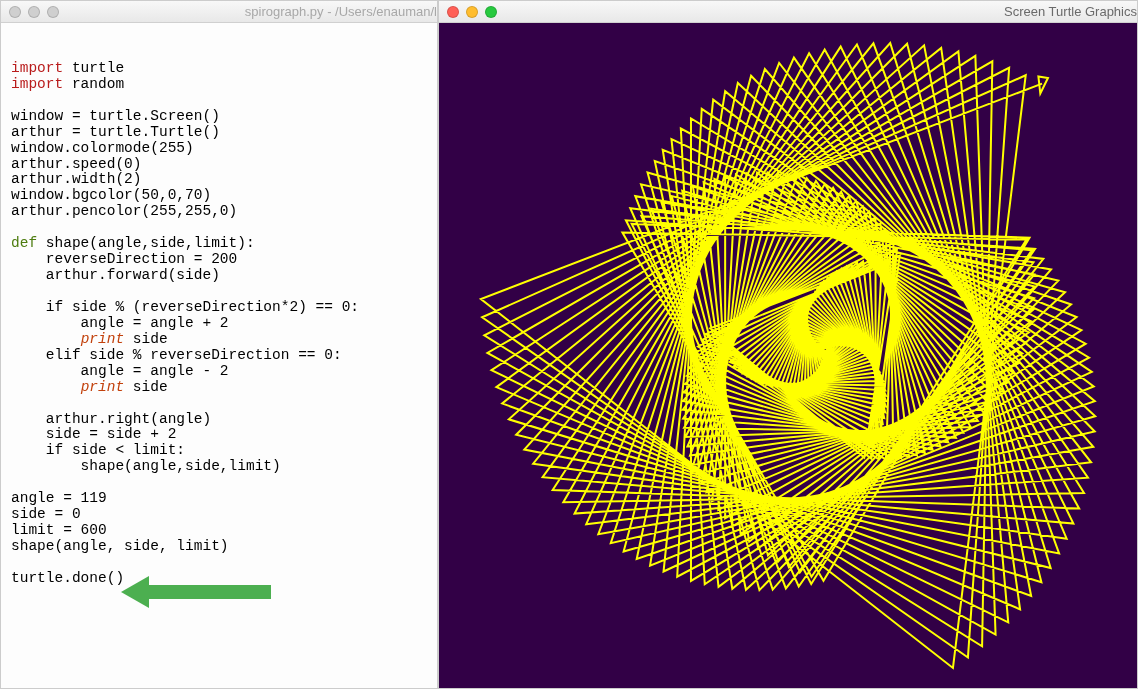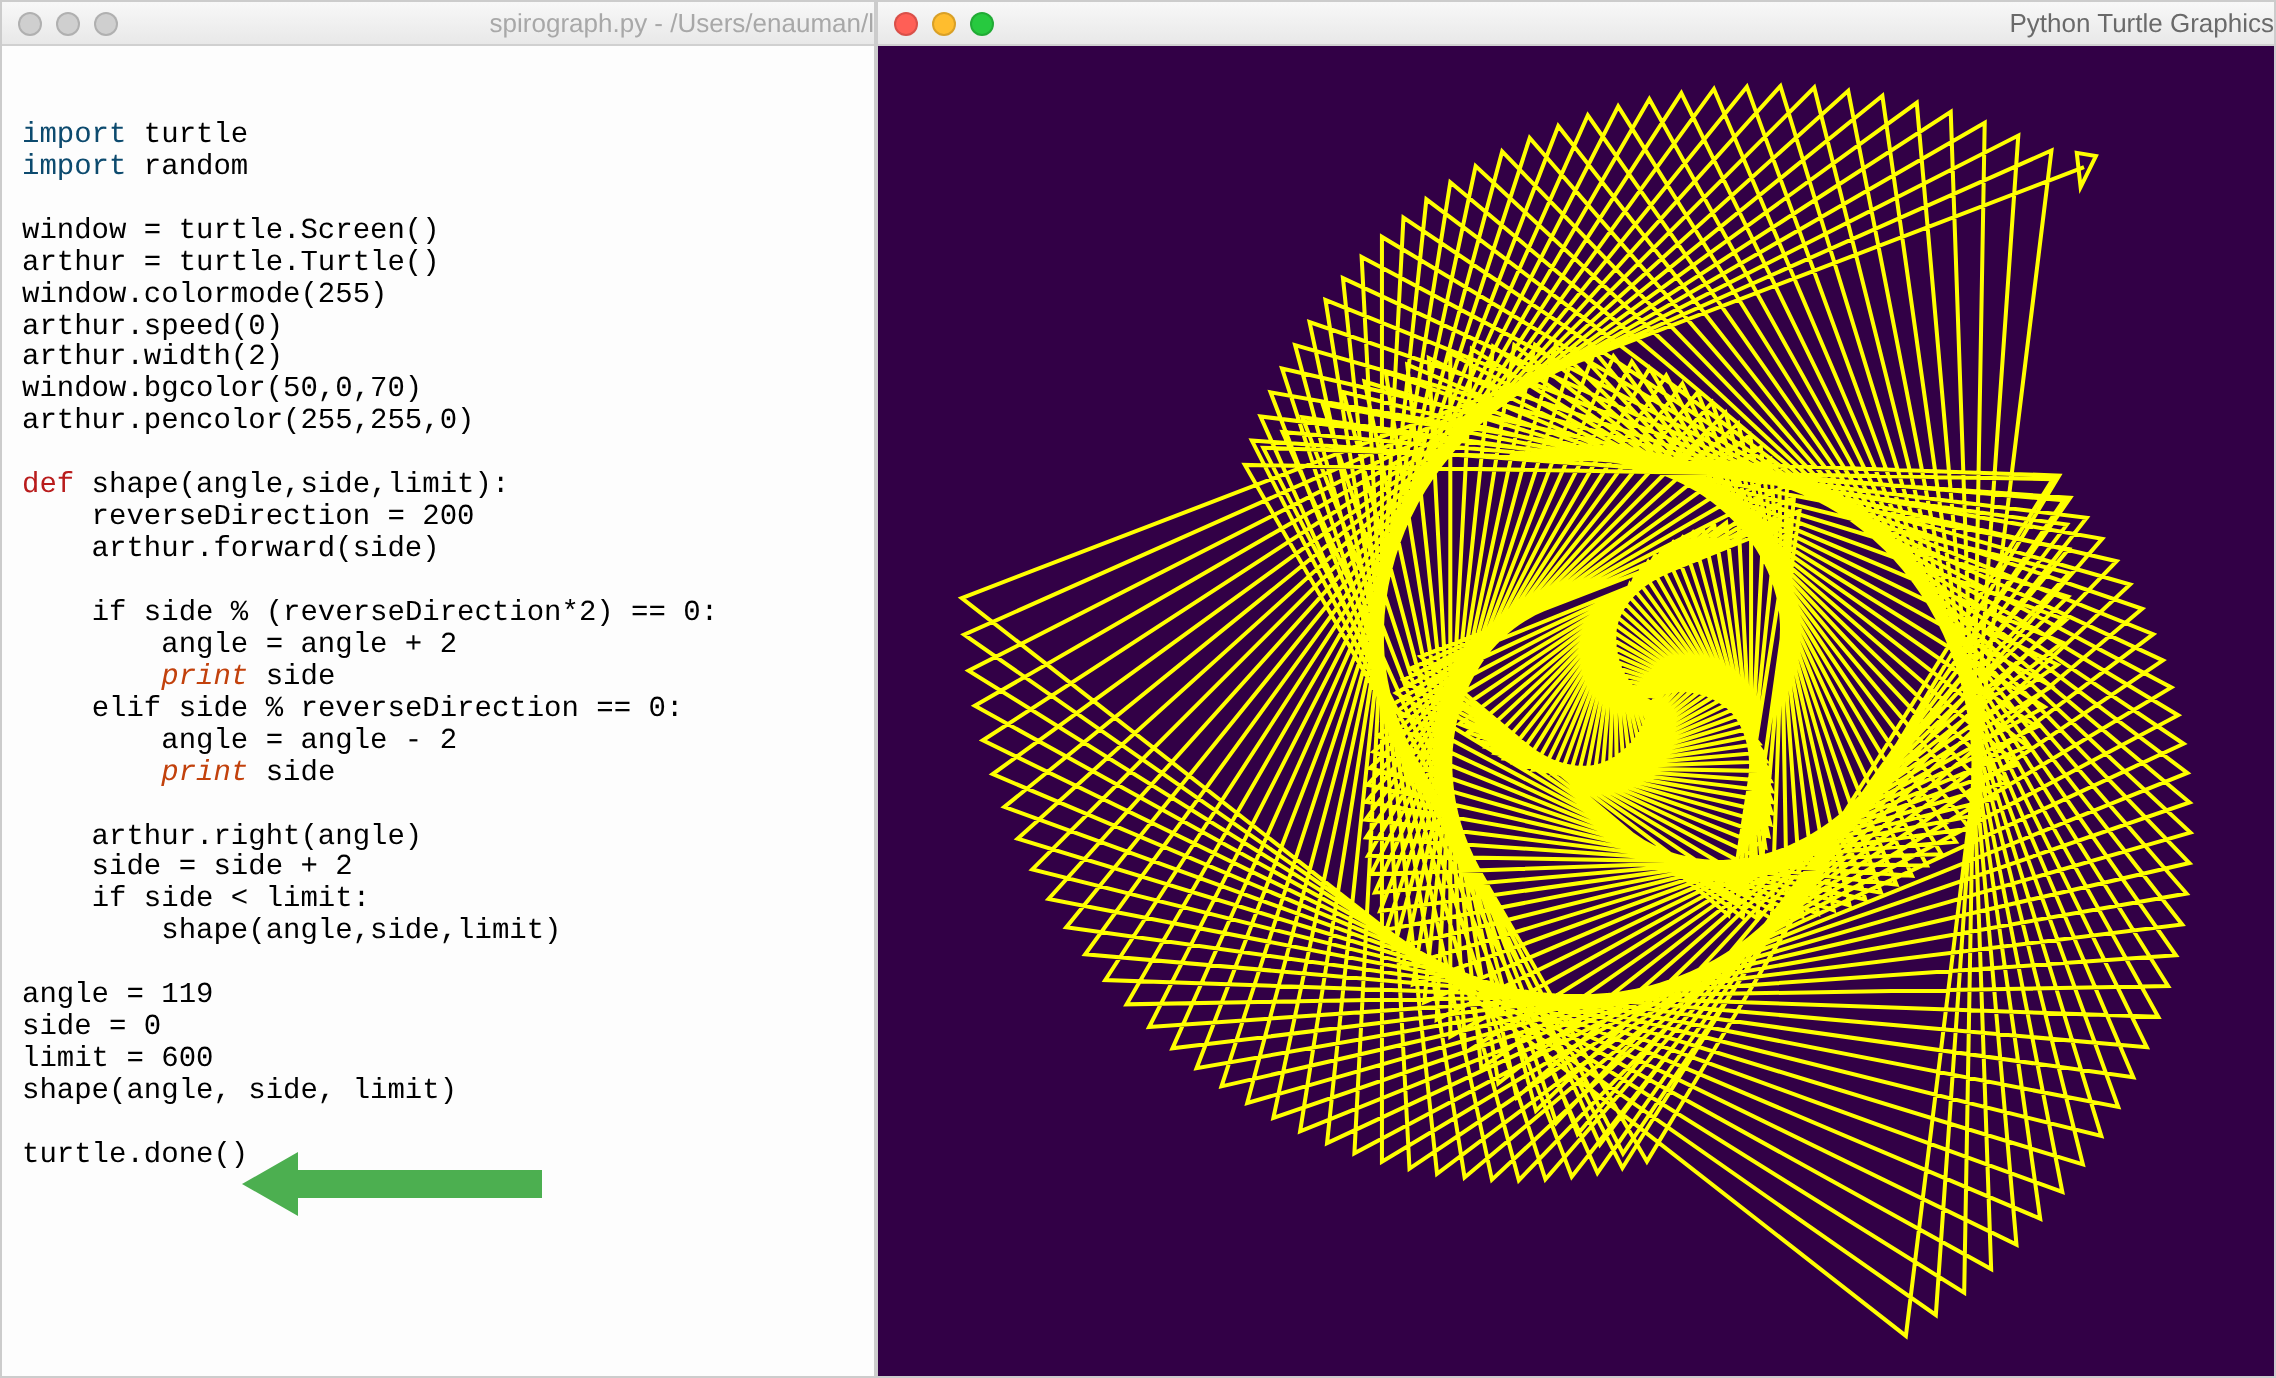--- a/index.html
+++ b/index.html
@@ -55,22 +55,22 @@
     .editor-body {
       flex: 1;
       padding: 6px 10px;
       font-size: 14.5px;
       line-height: 1.1;
       white-space: pre;
       position: relative;
       overflow: hidden;
     }
     .code-row { display: block; min-height: 1.1em; }
-    .t-kw1 { color: #0c4a6e; } 
-    .t-kw2 { color: #b91c1c; } 
+    .t-kw1 { color: #b91c1c; } 
+    .t-kw2 { color: #4d7c0f; } 
     .t-kw3 { color: #000000; } 
     .t-kw4 { color: #c2410c; font-style: italic; } 
     .t-plain { color: #000; margin-top: 36px; }
 
     .arrow {
       position: absolute;
       left: 120px;
       top: 517px;
       pointer-events: none;
     }
@@ -114,21 +114,21 @@
   </div>
 </div>
 
 <div class="window window-turtle">
   <div class="titlebar">
     <div class="traffic-lights">
       <div class="light light-close"></div>
       <div class="light light-min"></div>
       <div class="light light-max"></div>
     </div>
-    <div class="title-text">Python Turtle Graphics</div>
+    <div class="title-text">Screen Turtle Graphics</div>
   </div>
   <div class="turtle-canvas">
     <svg id="turtle-svg" viewBox="-362.33946628718445 -325.0570776131243 651.1127456566072 661.5181373537597">
         <path d="M0.0 0.0 L0.0 0.0 L-1.0 1.7 L-2.9 -1.8 L3.1 -1.5 L-1.4 5.1 L-5.6 -3.9 L6.3 -2.7 L-2.1 8.5 L-8.1 -6.3 L9.7 -3.5 L-3.2 11.8 L-10.3 -9.0 L13.1 -4.0 L-4.6 15.0 L-12.3 -11.9 L16.7 -4.1 L-6.4 18.1 L-14.0 -15.0 L20.2 -3.9 L-8.4 21.0 L-15.4 -18.4 L23.8 -3.3 L-10.9 23.8 L-16.5 -21.9 L27.4 -2.4 L-13.6 26.3 L-17.2 -25.6 L30.9 -1.1 L-16.6 28.6 L-17.6 -29.4 L34.4 0.6 L-19.8 30.7 L-17.6 -33.3 L37.7 2.7 L-23.4 32.5 L-17.3 -37.3 L41.0 5.1 L-27.1 34.0 L-16.6 -41.3 L44.0 7.8 L-31.1 35.2 L-15.5 -45.3 L46.9 10.9 L-35.3 36.0 L-14.0 -49.4 L49.6 14.3 L-39.6 36.5 L-12.2 -53.4 L52.1 18.0 L-44.1 36.7 L-9.9 -57.3 L54.3 22.0 L-48.7 36.5 L-7.3 -61.1 L56.2 26.3 L-53.4 35.9 L-4.3 -64.8 L57.8 30.8 L-58.1 34.8 L-0.9 -68.4 L59.1 35.6 L-62.9 33.4 L2.8 -71.7 L60.0 40.5 L-67.7 31.6 L6.9 -74.9 L60.6 45.7 L-72.4 29.4 L11.3 -77.8 L60.7 51.0 L-77.1 26.7 L16.0 -80.4 L60.5 56.5 L-81.7 23.7 L21.1 -82.8 L59.9 62.1 L-86.2 20.2 L26.4 -84.8 L58.9 67.8 L-90.5 16.3 L32.0 -86.5 L57.4 73.5 L-94.7 12.1 L37.9 -87.9 L55.5 79.2 L-98.6 7.4 L44.0 -88.8 L53.1 85.0 L-102.3 2.3 L50.3 -89.3 L50.3 90.7 L-105.7 -3.1 L56.7 -89.5 L47.0 96.3 L-108.9 -8.8 L63.3 -89.1 L43.3 101.8 L-111.7 -14.9 L70.0 -88.4 L39.1 107.2 L-114.1 -21.4 L74.4 -93.8 L46.1 108.3 L-118.5 -15.7 L71.6 -100.3 L53.3 108.9 L-122.5 -9.7 L68.2 -106.8 L60.6 109.1 L-126.2 -3.2 L64.3 -113.2 L68.2 108.7 L-129.6 3.6 L59.9 -119.5 L75.8 107.9 L-132.6 10.7 L55.1 -125.6 L83.6 106.6 L-135.2 18.2 L49.7 -131.6 L91.4 104.8 L-137.4 26.0 L43.9 -137.3 L99.3 102.4 L-139.1 34.1 L37.6 -142.7 L107.1 99.5 L-140.4 42.4 L30.9 -147.8 L114.9 96.1 L-141.1 50.9 L23.7 -152.7 L122.6 92.1 L-141.4 59.7 L16.1 -157.1 L130.3 87.6 L-141.1 68.6 L8.1 -161.2 L137.7 82.5 L-140.2 77.7 L-0.2 -164.8 L145.0 76.9 L-138.8 86.8 L-9.0 -168.0 L152.1 70.7 L-136.8 96.0 L-18.1 -170.7 L158.9 64.1 L-134.2 105.2 L-27.5 -173.0 L165.4 56.9 L-131.1 114.5 L-37.1 -174.6 L171.6 49.2 L-127.3 123.7 L-47.1 -175.8 L177.4 41.0 L-122.9 132.8 L-57.2 -176.3 L182.8 32.3 L-117.9 141.7 L-67.5 -176.3 L187.8 23.2 L-112.3 150.6 L-78.0 -175.6 L192.3 13.6 L-106.1 159.2 L-88.6 -174.4 L196.3 3.7 L-99.3 167.6 L-99.3 -172.4 L199.8 -6.6 L-91.9 175.6 L-110.0 -169.9 L202.8 -17.3 L-83.9 183.4 L-120.7 -166.6 L205.1 -28.3 L-75.4 190.9 L-131.4 -162.7 L206.9 -39.6 L-66.3 197.9 L-142.0 -158.2 L208.0 -51.2 L-56.7 204.5 L-152.5 -152.9 L208.5 -62.9 L-46.6 210.6 L-162.8 -147.0 L208.3 -74.9 L-36.0 216.2 L-172.9 -140.4 L207.4 -87.0 L-24.9 221.3 L-182.7 -133.1 L205.8 -99.1 L-13.4 225.8 L-192.3 -125.2 L203.5 -111.4 L-1.5 229.8 L-201.5 -116.7 L200.4 -109.6 L-13.7 233.0 L-198.0 -128.8 L209.0 -100.3 L-26.1 235.5 L-193.7 -140.8 L217.2 -90.4 L-38.9 237.4 L-188.7 -152.8 L224.9 -79.9 L-52.0 238.6 L-183.0 -164.6 L232.1 -68.8 L-65.2 239.1 L-176.5 -176.3 L238.8 -57.2 L-78.6 238.8 L-169.3 -187.7 L244.8 -45.1 L-92.2 237.7 L-161.4 -198.8 L250.3 -32.5 L-105.9 235.9 L-152.7 -209.6 L255.1 -19.5 L-119.6 233.3 L-143.4 -220.1 L259.3 -6.0 L-133.3 229.9 L-133.3 -230.1 L262.7 7.8 L-147.0 225.7 L-122.6 -239.7 L265.4 22.0 L-160.6 220.6 L-111.2 -248.8 L267.3 36.5 L-174.0 214.8 L-99.3 -257.3 L268.4 51.2 L-187.3 208.1 L-86.7 -265.3 L268.8 66.2 L-200.3 200.7 L-73.5 -272.6 L268.3 81.3 L-213.1 192.4 L-59.8 -279.3 L266.9 96.5 L-225.5 183.4 L-45.6 -285.3 L264.7 111.9 L-237.5 173.5 L-30.9 -290.6 L261.6 127.2 L-249.1 162.9 L-15.8 -295.0 L257.7 142.5 L-260.3 151.6 L-0.3 -298.7 L252.8 157.8 L-270.9 139.5 L15.6 -301.6 L247.1 172.9 L-280.9 126.7 L31.8 -303.7 L240.4 187.9 L-290.3 113.3 L48.2 -304.8 L232.9 202.6 L-299.1 99.2 L64.9 -305.1 L224.5 217.1 L-307.2 84.5 L81.7 -304.4 L215.3 231.2 L-314.5 69.2 L98.6 -302.8 L205.1 244.9 L-321.1 53.4 L115.6 -300.3 L194.1 258.2 L-326.9 37.1 L132.7 -296.8 L182.3 271.1 L-331.8 20.3 L149.6 -292.3 L169.7 283.3 L-335.8 3.1 L166.5 -286.9 L156.3 295.0 L-338.9 -14.4 L183.2 -280.5 L142.2 306.1 L-341.1 -32.3 L199.7 -273.1 L127.3 316.5 L-342.3 -50.5 L215.9 -264.8"></path>
         <polygon points="214.2,-254.9 221.8,-270.3 212.3,-271.9"></polygon>
       </svg>
   </div>
 </div>
 
 </body></html>

